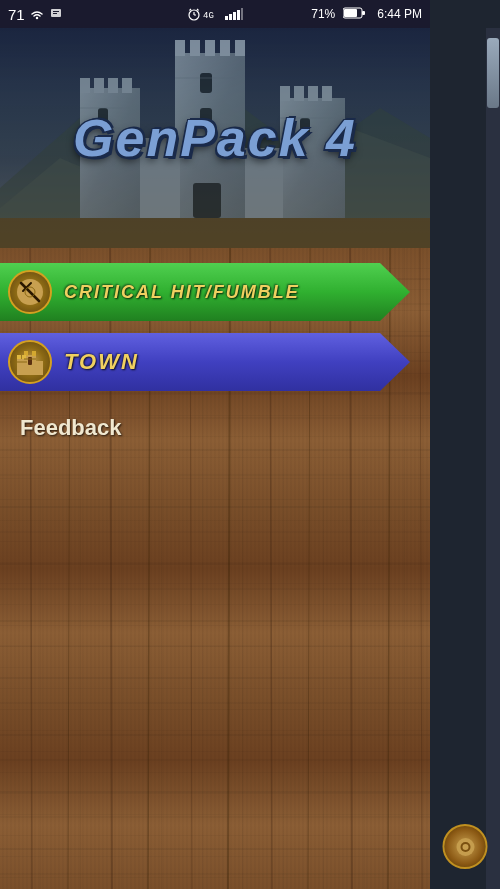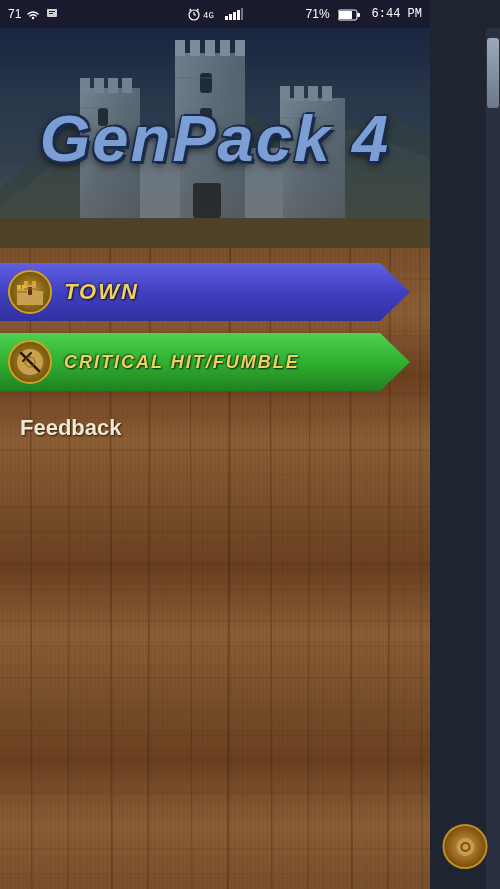--- a/index.html
+++ b/index.html
@@ -27,38 +27,38 @@
     }
 
     .status-left {
       display: flex;
       align-items: center;
       gap: 4px;
     }
 
     .status-right {
       display: flex;
-      align-items: flex-end;
+      align-items: flex-start;
       gap: 8px;
       font-size: 12px;
       color: white;
     }
 
     .status-center {
       position: absolute;
       left: 50%;
       transform: translateX(-50%);
       display: flex;
       align-items: center;
       font-family: Liberation Mono, monospace;
     }
 
     .status-icon {
       color: white;
-      font-size: 12px;
+      font-size: 15px;
     }
 
     
     .header {
       width: 100%;
       height: 220px;
       background: linear-gradient(180deg, #2c3e50 0%, #4a6741 40%, #6b5a3e 70%, #8b6914 100%);
       position: relative;
       overflow: hidden;
     }
@@ -75,21 +75,21 @@
           rgba(139,101,20,0.8) 100%
         );
     }
 
     
     .app-title {
       position: absolute;
       top: 50%;
       left: 50%;
       transform: translate(-50%, -50%);
-      font-size: 65px;
+      font-size: 52px;
       font-weight: 900;
       color: #7b9fd4;
       text-shadow:
         3px 3px 0px #1a2a4a,
         -1px -1px 0px #1a2a4a,
         2px -2px 0px #1a2a4a,
         -2px 2px 0px #1a2a4a,
         0 4px 8px rgba(0,0,0,0.8);
       white-space: nowrap;
       font-style: italic;
@@ -334,21 +334,21 @@
         </svg>
       </div>
 
       <div class="status-right">
         <span style="font-size:12px;color:white;">71%</span>
         <svg width="22" height="12" viewBox="0 0 22 12">
           <rect x="0" y="1" width="19" height="10" rx="2" stroke="white" stroke-width="1" fill="none"></rect>
           <rect x="19" y="4" width="3" height="4" rx="1" fill="white"></rect>
           <rect x="1" y="2" width="13" height="8" rx="1" fill="white"></rect>
         </svg>
-        <span style="font-size:12px;color:white;margin-left:4px;font-family:Liberation Mono, monospace;">6:44 PM</span>
+        <span style="font-size:12px;color:white;margin-left:4px;">6:44 PM</span>
       </div>
     </div>
 
     <div class="header">
       <div class="castle-bg"></div>
 
       <svg style="position:absolute;top:0;left:0;width:100%;height:100%;opacity:0.85" viewBox="0 0 430 220" xmlns="http://www.w3.org/2000/svg">
 
         <defs>
           <linearGradient id="sky" x1="0%" y1="0%" x2="0%" y2="100%">
@@ -421,20 +421,39 @@
         <line x1="190" y1="0" x2="192" y2="641" stroke="#3a2010" stroke-width="1"></line>
         <line x1="230" y1="0" x2="228" y2="641" stroke="#2a1800" stroke-width="2"></line>
         <line x1="270" y1="0" x2="272" y2="641" stroke="#3a2010" stroke-width="1.5"></line>
         <line x1="310" y1="0" x2="308" y2="641" stroke="#2a1800" stroke-width="1"></line>
         <line x1="350" y1="0" x2="352" y2="641" stroke="#3a2010" stroke-width="2"></line>
         <line x1="390" y1="0" x2="388" y2="641" stroke="#2a1800" stroke-width="1.5"></line>
         <line x1="420" y1="0" x2="422" y2="641" stroke="#3a2010" stroke-width="1"></line>
       </svg>
 
       <div class="menu-items">
+
+        <div class="banner-btn critical-banner">
+          <div class="banner-content">
+
+            <div class="banner-icon">
+              <svg width="30" height="30" viewBox="0 0 30 30">
+
+                <ellipse cx="15" cy="15" rx="13" ry="13" fill="#c8a050"></ellipse>
+
+                <line x1="6" y1="6" x2="24" y2="24" stroke="#2a1800" stroke-width="2.5" stroke-linecap="round"></line>
+
+                <line x1="8" y1="14" x2="16" y2="6" stroke="#2a1800" stroke-width="2" stroke-linecap="round"></line>
+
+                <circle cx="15" cy="15" r="5" stroke="#8b6914" stroke-width="1" fill="none"></circle>
+              </svg>
+            </div>
+            <span class="banner-label" style="font-size:18px;">CRITICAL HIT/FUMBLE</span>
+          </div>
+        </div>
 
         <div class="banner-btn town-banner">
           <div class="banner-content">
 
             <div class="banner-icon">
               <svg width="30" height="30" viewBox="0 0 30 30">
                 <rect x="2" y="12" width="10" height="16" fill="#c8a050"></rect>
                 <rect x="18" y="14" width="10" height="14" fill="#c8a050"></rect>
                 <rect x="9" y="8" width="12" height="20" fill="#c8a050"></rect>
                 <rect x="2" y="8" width="4" height="5" fill="#c8a050"></rect>
@@ -445,39 +464,20 @@
                 <rect x="2" y="8" width="4" height="4" fill="#e0b840"></rect>
                 <rect x="7" y="8" width="4" height="4" fill="#e0b840"></rect>
                 <line x1="2" y1="15" x2="12" y2="15" stroke="#8b6914" stroke-width="1"></line>
                 <line x1="9" y1="12" x2="21" y2="12" stroke="#8b6914" stroke-width="1"></line>
               </svg>
             </div>
             <span class="banner-label">TOWN</span>
           </div>
         </div>
 
-        <div class="banner-btn critical-banner">
-          <div class="banner-content">
-
-            <div class="banner-icon">
-              <svg width="30" height="30" viewBox="0 0 30 30">
-
-                <ellipse cx="15" cy="15" rx="13" ry="13" fill="#c8a050"></ellipse>
-
-                <line x1="6" y1="6" x2="24" y2="24" stroke="#2a1800" stroke-width="2.5" stroke-linecap="round"></line>
-
-                <line x1="8" y1="14" x2="16" y2="6" stroke="#2a1800" stroke-width="2" stroke-linecap="round"></line>
-
-                <circle cx="15" cy="15" r="5" stroke="#8b6914" stroke-width="1" fill="none"></circle>
-              </svg>
-            </div>
-            <span class="banner-label" style="font-size:18px;">CRITICAL HIT/FUMBLE</span>
-          </div>
-        </div>
-
         <div class="text-menu-item">
           <span>Feedback</span>
         </div>
 
       </div>
     </div>
   </div>
 
   <div class="side-panel">
     <div class="side-scrollbar">

